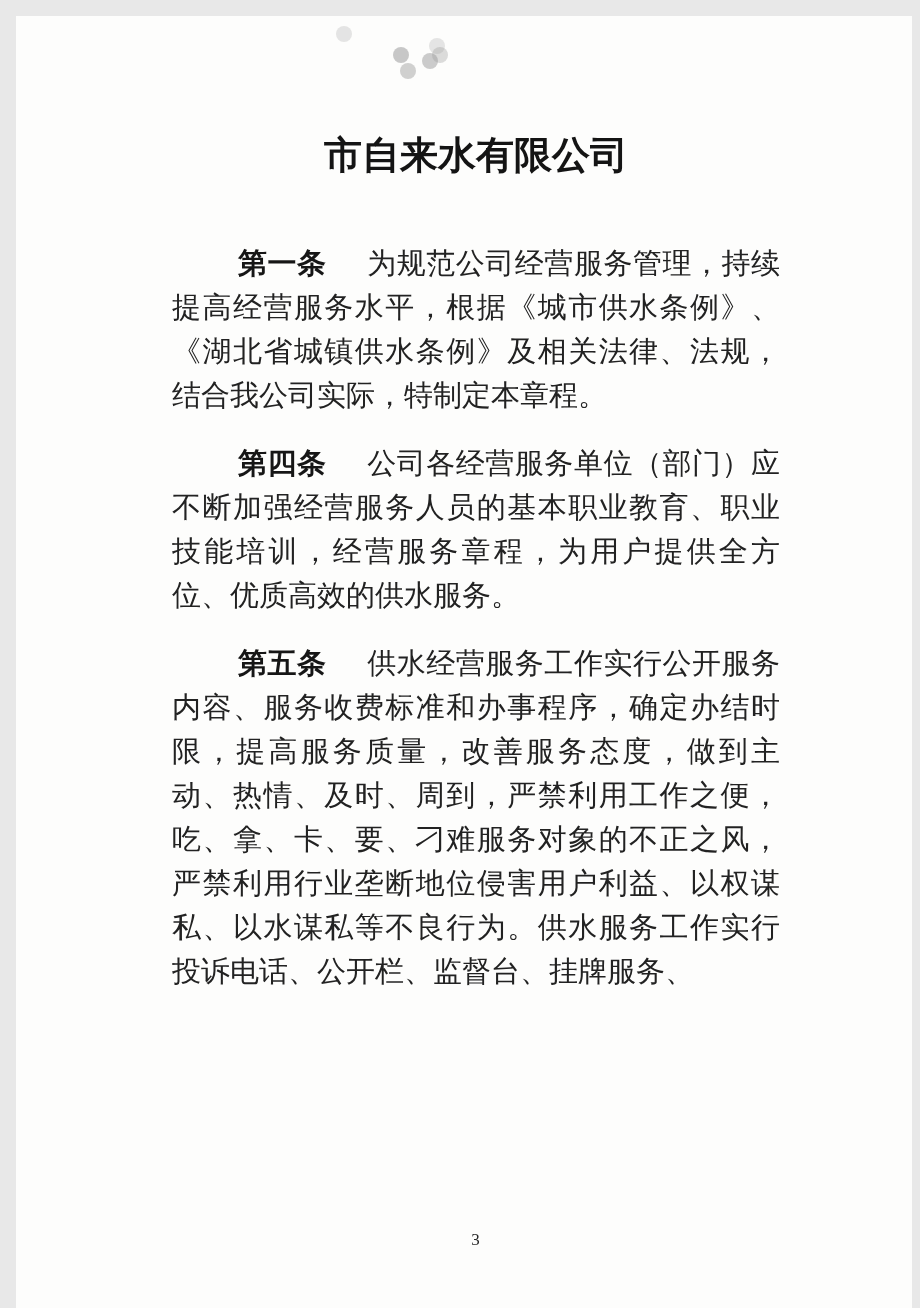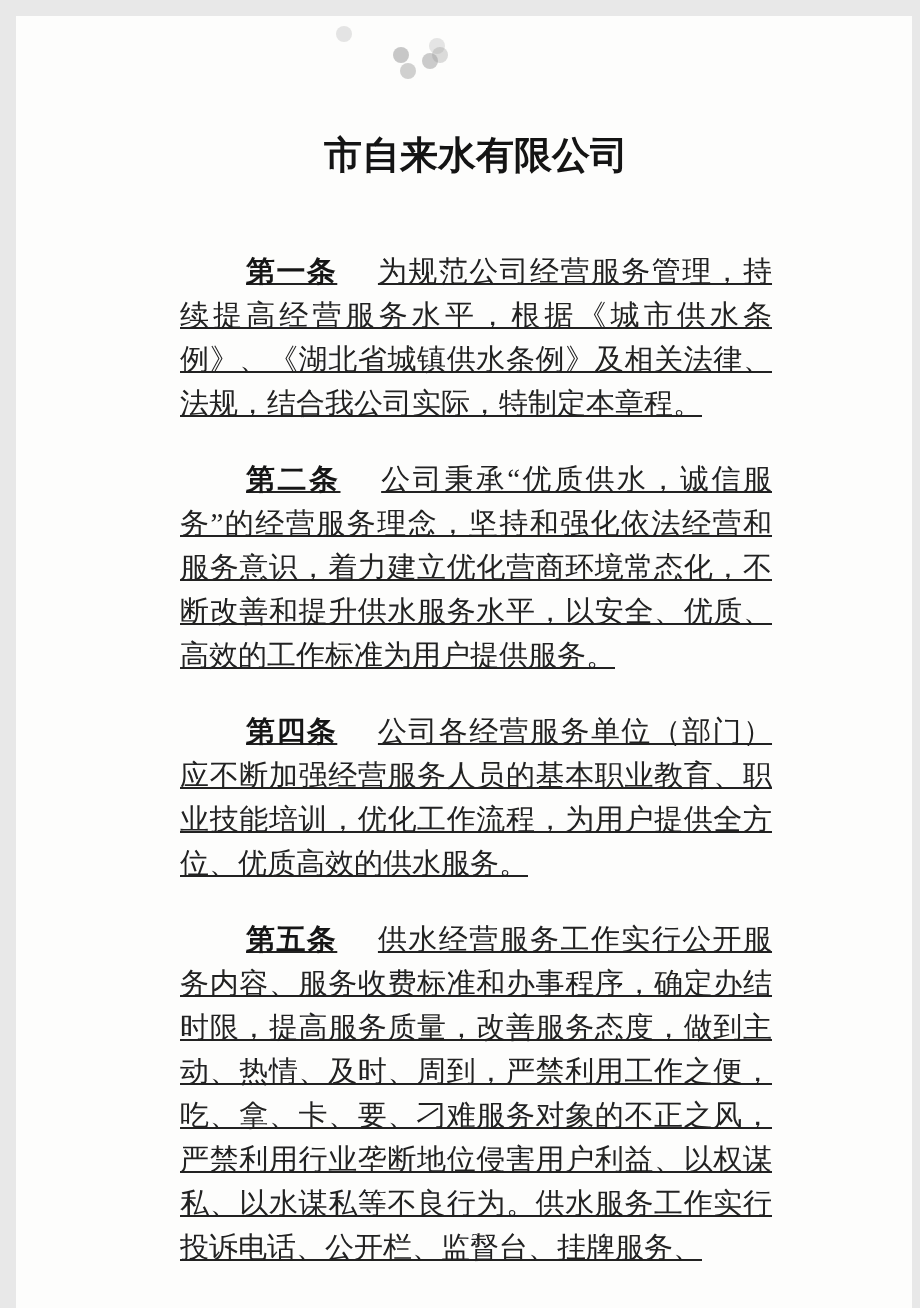--- a/index.html
+++ b/index.html
@@ -56,22 +56,21 @@
     width: 656px;
     margin: 27px auto 0 auto;
     font-size: 29px;
     line-height: 44px;
     text-align: justify;
     text-justify: inter-character;
     color: #222;
   }
   .article {
     text-indent: 2em;
-    margin: 16px;
-    text-decoration: underline;
+    margin: 8px;
   }
   .article-label {
     font-weight: bold;
     color: #161616;
     margin-right: 0.85em;
   }
 
   .page-number {
     position: absolute;
     top: 1206px;
@@ -99,27 +98,24 @@
     <div class="doc-title">市自来水有限公司</div>
   </div>
 
 
   <div class="body-text">
 
     <p class="article">
       <span class="article-label">第一条</span><span>为规范公司经营服务管理，持续提高经营服务水平，根据《城市供水条例》、《湖北省城镇供水条例》及相关法律、法规，结合我公司实际，特制定本章程。</span>
     </p>
 
-    <p class="article">
-      <span class="article-label">第二条</span><span>公司秉承“优质供水，诚信服务”的经营服务理念，坚持和强化依法经营和服务意识，着力建立优化营商环境常态化，不断改善和提升供水服务水平，以安全、优质、高效的工作标准为用户提供服务。</span>
-    </p>
 
 
     <p class="article">
-      <span class="article-label">第四条</span><span>公司各经营服务单位（部门）应不断加强经营服务人员的基本职业教育、职业技能培训，优化工作流程，为用户提供全方位、优质高效的供水服务。</span>
+      <span class="article-label">第四条</span><span>公司各经营服务单位（部门）应不断加强经营服务人员的基本职业教育、职业技能培训，经营服务章程，为用户提供全方位、优质高效的供水服务。</span>
     </p>
 
     <p class="article">
       <span class="article-label">第五条</span><span>供水经营服务工作实行公开服务内容、服务收费标准和办事程序，确定办结时限，提高服务质量，改善服务态度，做到主动、热情、及时、周到，严禁利用工作之便，吃、拿、卡、要、刁难服务对象的不正之风，严禁利用行业垄断地位侵害用户利益、以权谋私、以水谋私等不良行为。供水服务工作实行投诉电话、公开栏、监督台、挂牌服务、</span>
     </p>
 
   </div>
 
   <div class="page-number">3</div>
 

